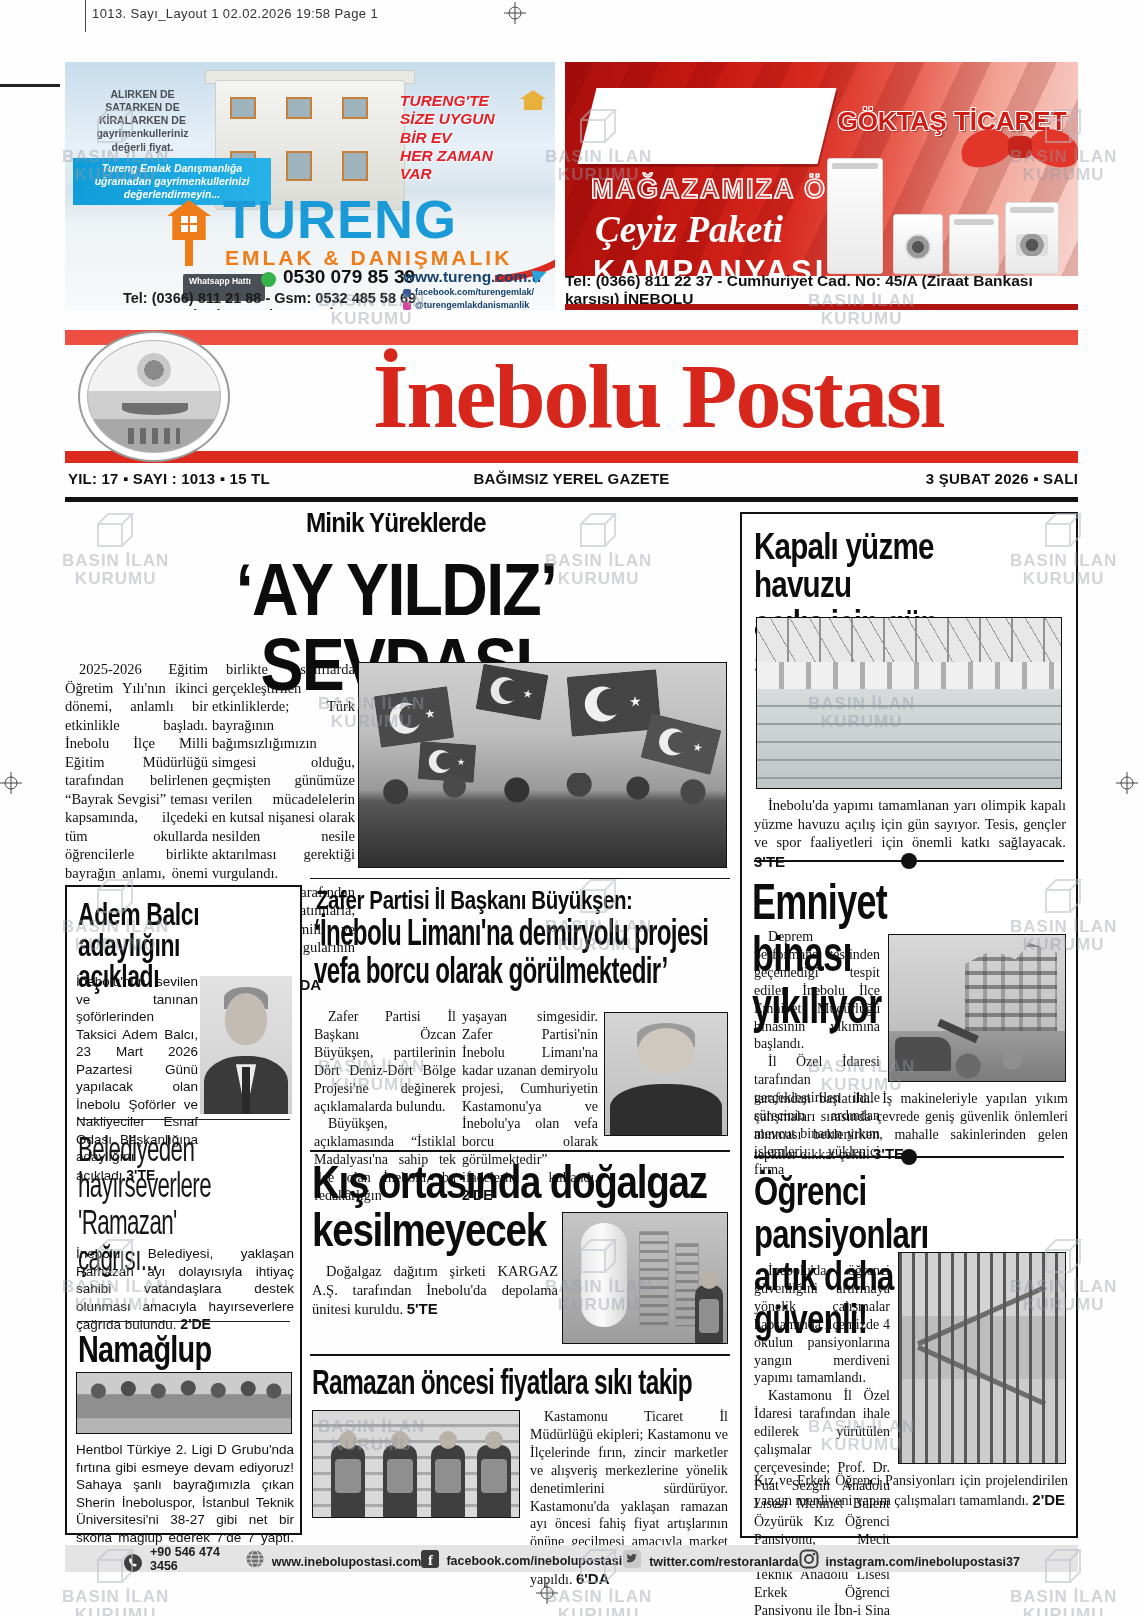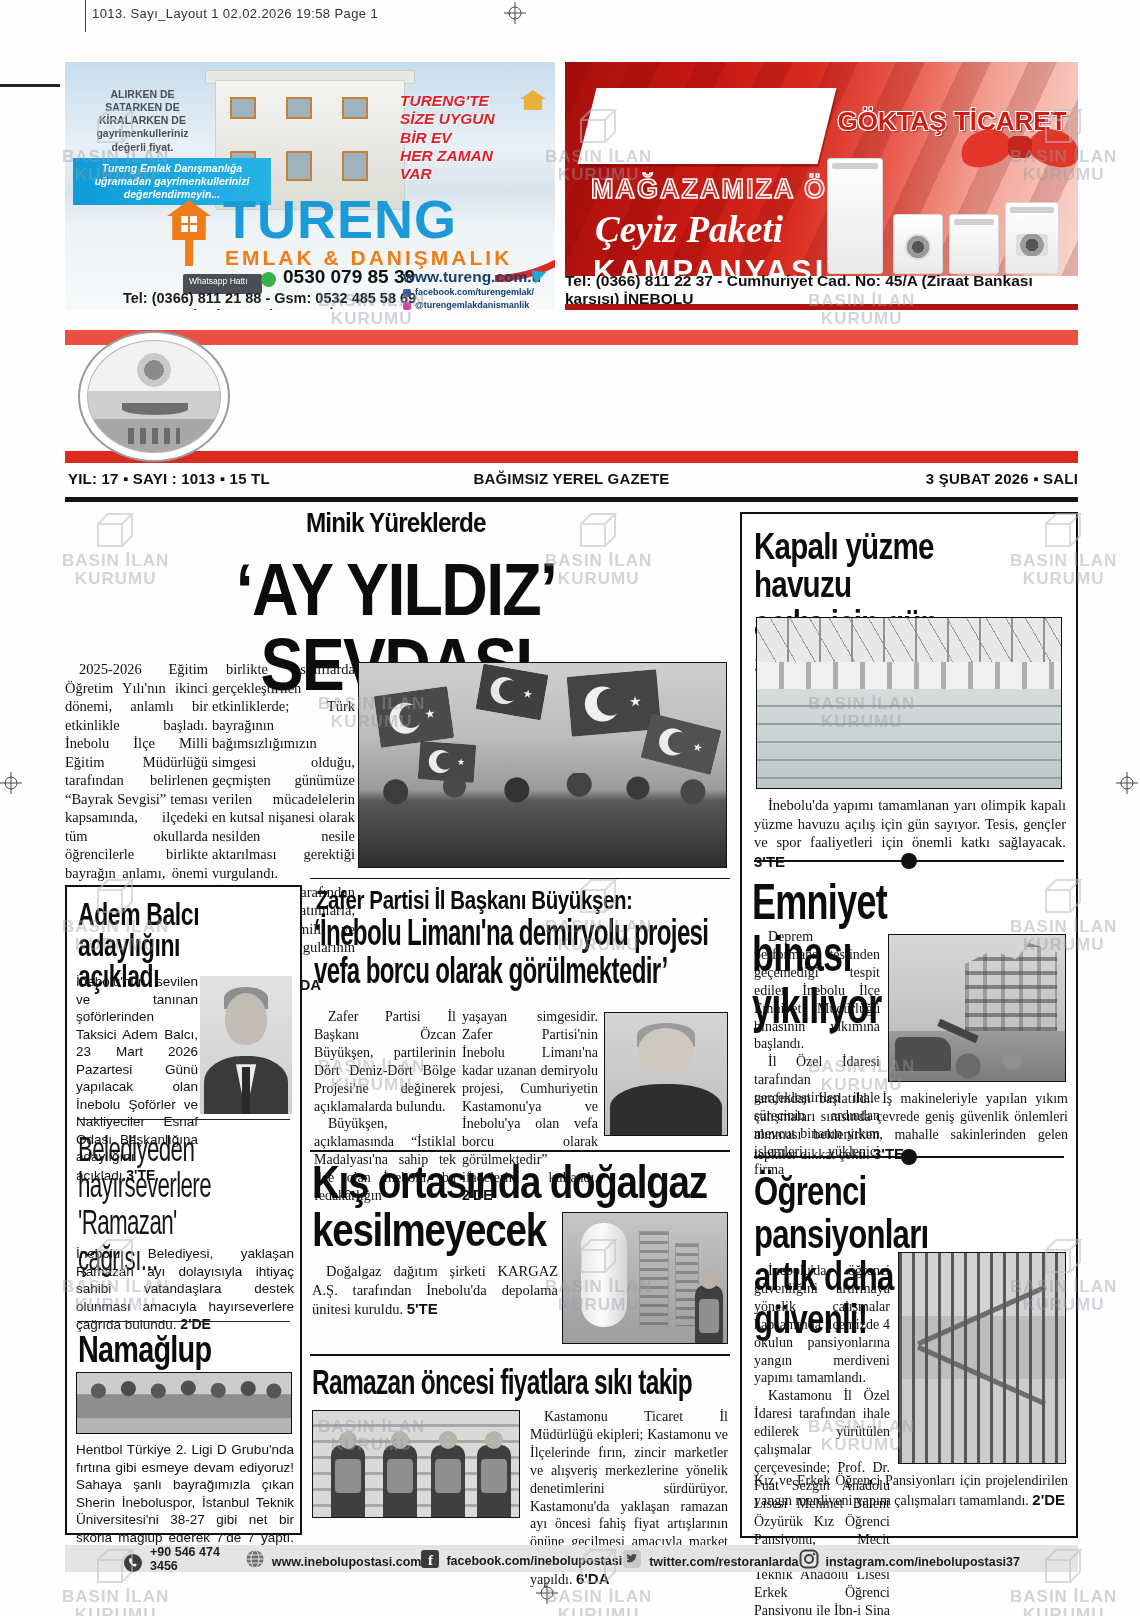--- a/index.html
+++ b/index.html
@@ -56,21 +56,21 @@
   .t-brandicon .hs{position:absolute;left:4px;top:0;width:44px;height:40px;background:#ee7c18;clip-path:polygon(50% 0,100% 40%,88% 40%,88% 100%,12% 100%,12% 40%,0 40%)}
   .t-brandicon .wd{position:absolute;left:18px;top:16px;width:16px;height:16px;background:#fff;
     background-image:linear-gradient(#ee7c18,#ee7c18),linear-gradient(#ee7c18,#ee7c18);
     background-size:2px 100%,100% 2px;background-position:center,center;background-repeat:no-repeat}
   .t-brandicon .stem{position:absolute;left:22px;top:40px;width:8px;height:26px;background:#ee7c18}
   .t-brand{position:absolute;left:158px;top:130px;font-family:var(--sans);font-weight:bold;font-size:54px;
     color:#1a9bd8;letter-spacing:1px;line-height:1}
   .t-sub{position:absolute;left:160px;top:184px;font-family:var(--sans);font-weight:bold;font-size:21px;
     color:#ee7c18;letter-spacing:3px}
   .t-wabadge{position:absolute;left:118px;top:212px;background:#4a4f55;color:#fff;font-family:var(--sans);
-    font-size:8.5px;font-weight:normal;padding:2px 14px 8px 6px;border-radius:2px}
+    font-size:8.5px;font-weight:bold;padding:2px 14px 15px 6px;border-radius:2px}
   .t-wadot{position:absolute;left:196px;top:210px;width:15px;height:15px;border-radius:50%;background:#35b24a}
   .t-wanum{position:absolute;left:218px;top:204px;font-family:var(--sans);font-weight:bold;font-size:19px;color:#111}
   .t-web{position:absolute;left:338px;top:206px;font-family:var(--sans);font-weight:bold;font-size:15.5px;color:#16406d}
   .t-plane{position:absolute;left:468px;top:206px;width:0;height:0;border-left:14px solid #2aa3dd;
     border-top:6px solid transparent;border-bottom:8px solid transparent;transform:rotate(-18deg)}
   .t-tel{position:absolute;left:58px;top:228px;font-family:var(--sans);font-weight:bold;font-size:14.5px;color:#1b1b1b}
   .t-addr{position:absolute;left:96px;top:245px;font-family:var(--sans);font-weight:bold;font-size:14.5px;color:#1b1b1b}
   .t-socials{position:absolute;left:338px;top:224px;font-family:var(--sans);font-weight:bold;font-size:9px;color:#16406d;line-height:1.45}
   .t-socials .srow{display:flex;align-items:center;gap:4px}
   .t-socials i{display:inline-block;width:8px;height:8px;border-radius:2px}
@@ -332,20 +332,21 @@
 
   <div class="mh-bar1"></div>
   <div class="mh-bar2"></div>
   <div class="mh-logo">
     <div class="inner">
         <div class="sun"></div>
         <div class="boat"></div>
         <div class="fig"></div>
       </div>
   </div>
+  <div class="mh-title">İnebolu Postası</div>
   <div class="mh-info" style="left:68px">YIL: 17  ▪ SAYI : 1013  ▪  15 TL</div>
   <div class="mh-info" style="left:65px;width:1013px;text-align:center">BAĞIMSIZ YEREL GAZETE</div>
   <div class="mh-info" style="right:62px">3 ŞUBAT 2026  ▪  SALI</div>
   <div class="rule" style="left:65px;top:497px;width:1013px;height:5px"></div>
 
   <div class="lead-kicker"><span class="sqc" style="transform:scaleX(.9)">Minik Yüreklerde</span></div>
   <div class="lead-headline"><span class="sqc" style="transform:scaleX(.86)">‘AY YILDIZ’ SEVDASI</span></div>
   <div class="lead-col body-serif" style="left:65px">
     <p class="para">2025-2026 Eğitim Öğretim Yılı'nın ikinci dönemi, anlamlı bir etkinlikle başladı. İnebolu İlçe Milli Eğitim Müdürlüğü tarafından belirlenen “Bayrak Sevgisi” teması kapsamında, ilçedeki tüm okullarda öğrencilerle birlikte bayrağın anlamı, önemi ve taşıdığı milli değerler işlendi.</p>
     <p class="para">2 Şubat 2026 Pazartesi günü çalan ilk ders ziliyle</p>

